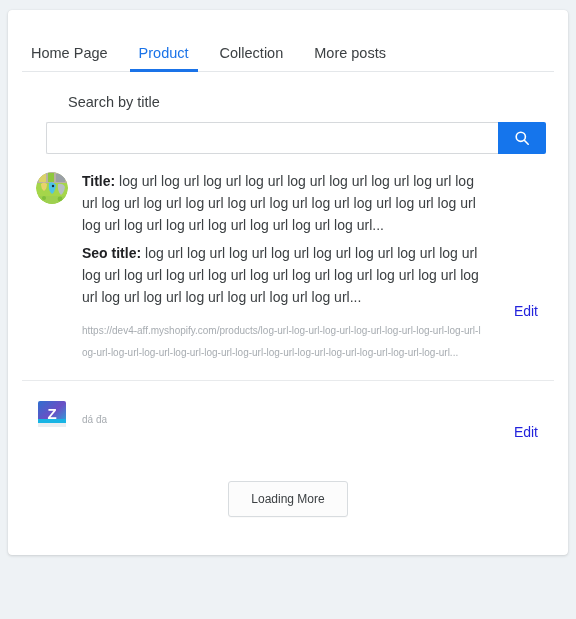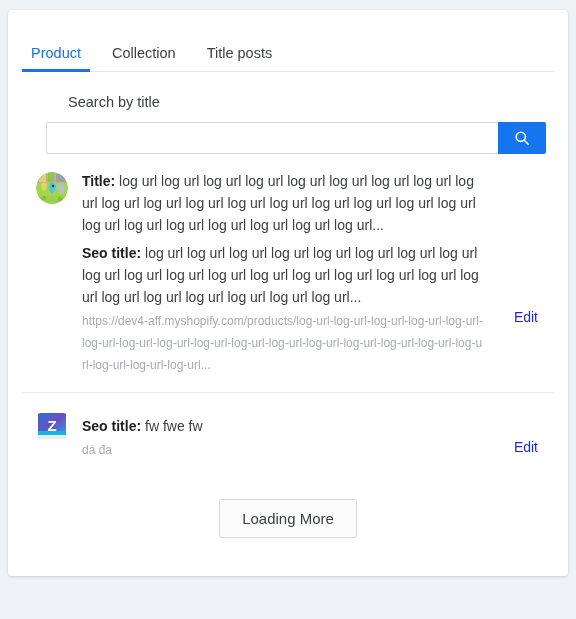--- a/index.html
+++ b/index.html
@@ -153,24 +153,24 @@
     color: #3c4043;
     word-break: break-word;
     overflow-wrap: anywhere;
   }
   .field-line .field-label {
     font-weight: bold;
     color: #202124;
   }
   .seo-line { margin-top: 6px; }
   .url-line {
-    font-size: 12px;
+    font-size: 10px;
     line-height: 22px;
     color: #a7acb1;
-    margin-top: 2px;
+    margin-top: 12px;
     word-break: break-all;
     overflow-wrap: anywhere;
   }
   .edit-col {
     flex: 0 0 44px;
     display: flex;
     align-items: center;
     justify-content: flex-end;
   }
   .edit-link {
@@ -187,36 +187,37 @@
   .load-more-wrap {
     display: flex;
     justify-content: center;
     padding: 22px 0 38px 0;
   }
   .load-more-btn {
     background: #fcfcfc;
     border: 1px solid #d8dcdf;
     border-radius: 3px;
     font-family: inherit;
-    font-size: 15px;
+    font-size: 12px;
     color: #3c4043;
     padding: 10px 22px;
     cursor: pointer;
     box-shadow: 0 1px 0 rgba(0,0,0,0.02);
   }
 </style>
 </head>
 <body>
 
 <div class="app-card">
 
   <div class="tabs">
+    <button class="tab">Home Page</button>
     <button class="tab active">Product</button>
     <button class="tab">Collection</button>
-    <button class="tab">Title posts</button>
+    <button class="tab">More posts</button>
   </div>
 
   <div class="search-section">
     <div class="search-label">Search by title</div>
     <div class="search-row">
       <input class="search-input" type="text" value="" placeholder="" style="">
       <button class="search-button">
         <span>
           <svg width="16" height="16" viewBox="0 0 16 16" fill="none" aria-hidden="true">
             <circle cx="6.8" cy="6.8" r="4.6" stroke="#ffffff" stroke-width="1.6"></circle>
@@ -283,24 +284,20 @@
               </linearGradient>
             </defs>
             <rect x="2" y="2" width="28" height="26" rx="2" fill="url(#zg)"></rect>
             <rect x="2" y="20" width="28" height="4" fill="#18b4e4"></rect>
             <rect x="2" y="24" width="28" height="4" fill="#e9eef2"></rect>
             <text x="16" y="20" font-family="Liberation Sans, sans-serif" font-size="15" font-weight="bold" fill="#ffffff" text-anchor="middle">Z</text>
           </svg>
         </span>
       </div>
       <div class="item-body">
-        <div class="field-line seo-line">
-          <span class="field-label">Seo title:</span>
-          <span>fw fwe fw</span>
-        </div>
         <div class="url-line">dá đa</div>
       </div>
       <div class="edit-col">
         <a class="edit-link edit-offset-small" href="#">Edit</a>
       </div>
     </div>
 
   </div>
 
   <div class="load-more-wrap">

